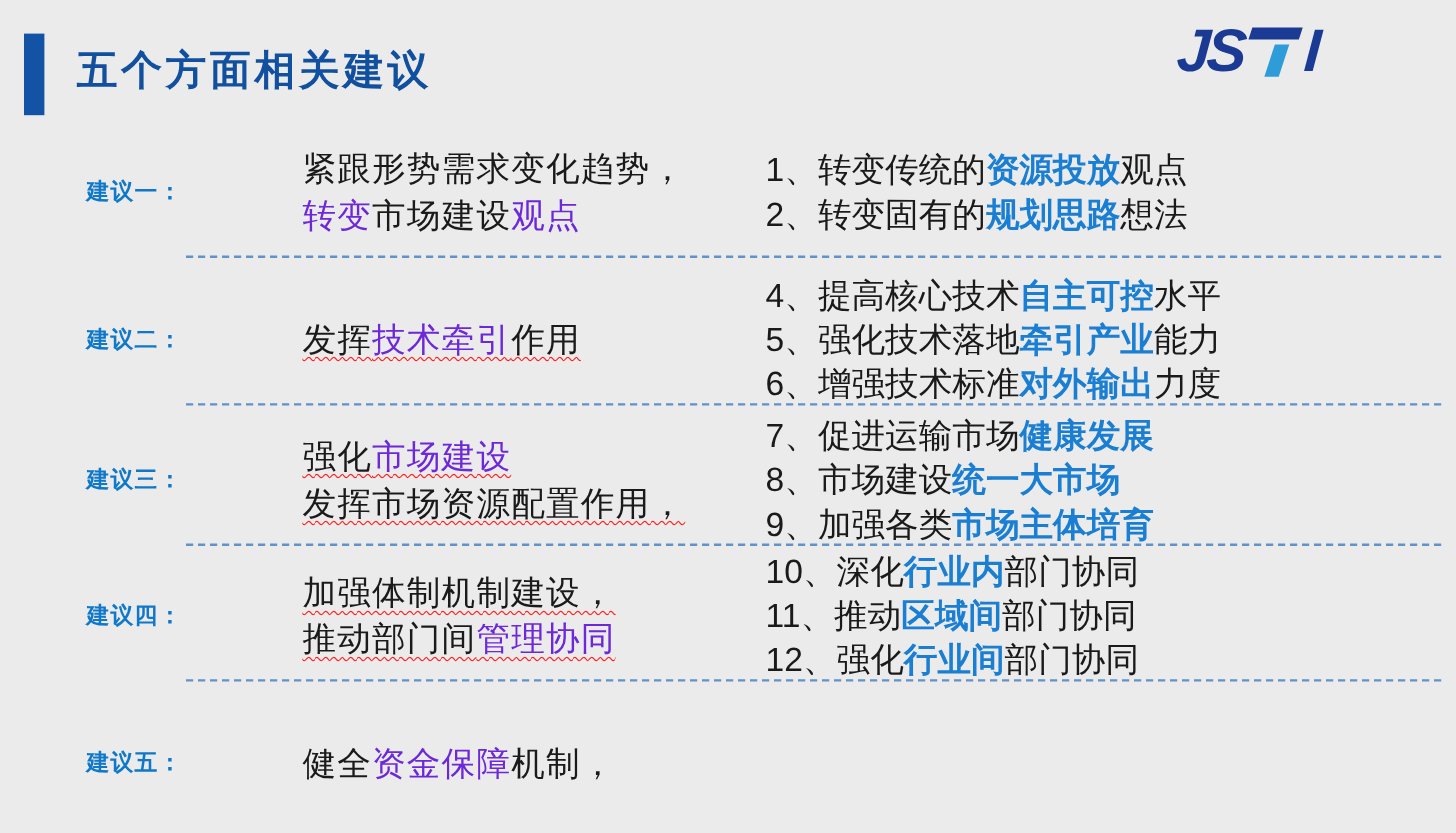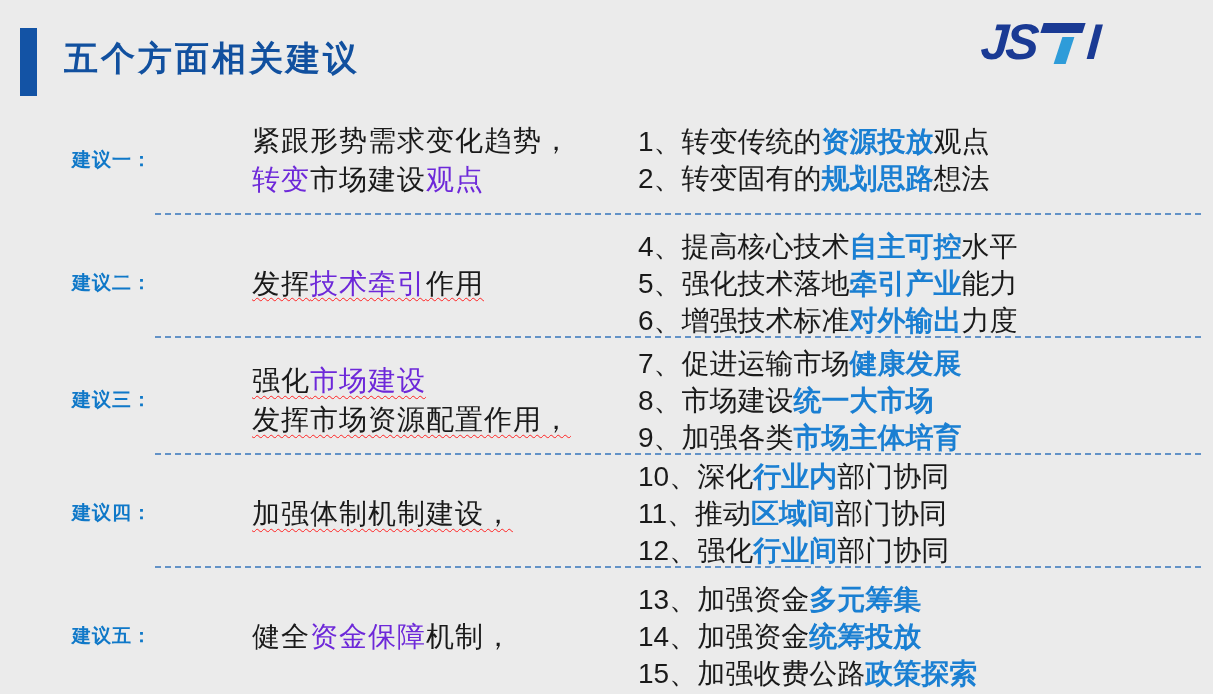--- a/index.html
+++ b/index.html
@@ -141,36 +141,32 @@
           <div class="list-item"><span class="item-num seg-black">8、</span><span class="seg-black">市场建设</span><span class="seg-blue">统一大市场</span></div>
           <div class="list-item"><span class="item-num seg-black">9、</span><span class="seg-black">加强各类</span><span class="seg-blue">市场主体培育</span></div>
         </div>
     <div class="row-divider"></div>
   </section>
 
   <section class="row">
     <div class="row-label">建议四：</div>
     <div class="row-summary">
           <div class="summary-line"><span class="seg-black sq">加强体制机制建设，</span></div>
+          <div class="summary-line"><span class="seg-black sq">推动部门间</span><span class="seg-red sq">管理协同</span></div>
         </div>
     <div class="row-items">
           <div class="list-item"><span class="item-num seg-black">10、</span><span class="seg-black">深化</span><span class="seg-blue">行业内</span><span class="seg-black">部门协同</span></div>
           <div class="list-item"><span class="item-num seg-black">11、</span><span class="seg-black">推动</span><span class="seg-blue">区域间</span><span class="seg-black">部门协同</span></div>
           <div class="list-item"><span class="item-num seg-black">12、</span><span class="seg-black">强化</span><span class="seg-blue">行业间</span><span class="seg-black">部门协同</span></div>
         </div>
     <div class="row-divider"></div>
   </section>
 
   <section class="row">
     <div class="row-label">建议五：</div>
     <div class="row-summary">
           <div class="summary-line"><span class="seg-black">健全</span><span class="seg-red">资金保障</span><span class="seg-black">机制，</span></div>
         </div>
-    <div class="row-items">
-          <div class="list-item"><span class="item-num seg-black">13、</span><span class="seg-black">加强资金</span><span class="seg-blue">多元筹集</span></div>
-          <div class="list-item"><span class="item-num seg-black">14、</span><span class="seg-black">加强资金</span><span class="seg-blue">统筹投放</span></div>
-          <div class="list-item"><span class="item-num seg-black">15、</span><span class="seg-black">加强收费公路</span><span class="seg-blue">政策探索</span></div>
-        </div>
 
   </section>
 </main>
 
 </div>
 
 </body></html>

